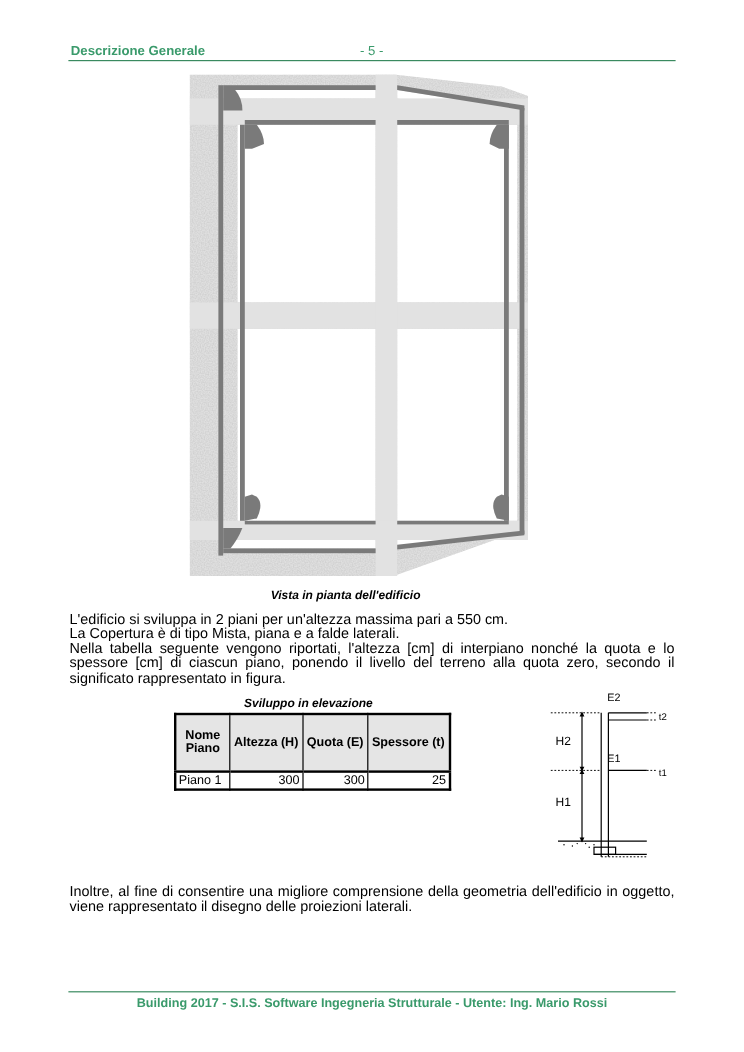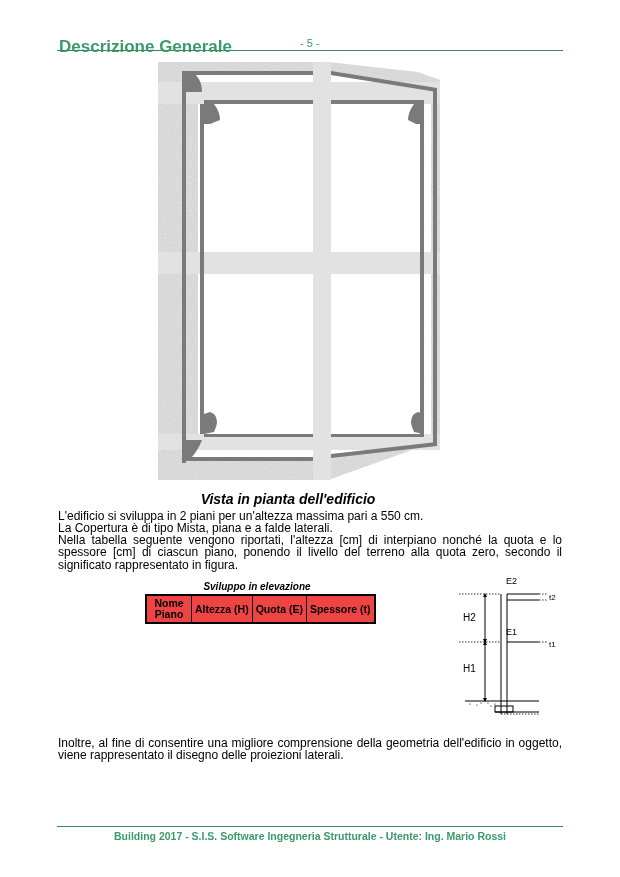--- a/index.html
+++ b/index.html
@@ -2,55 +2,55 @@
 <html><head>
   <meta charset="utf-8">
   <style>
     html, body { margin: 0; padding: 0; background: #ffffff; }
     body {
       width: 620px; height: 877px; position: relative; overflow: hidden;
       font-family: "Liberation Sans", sans-serif; color: #000;
     }
     .hdr-left {
       position: absolute; left: 59px; top: 37px;
-      font-size: 17px; font-weight: bold; color: #3a9a6b;
+      font-size: 11px; font-weight: bold; color: #3a9a6b;
     }
     .hdr-page {
       position: absolute; left: 300px; top: 37px;
       font-size: 11px; color: #3a9a6b;
     }
     .hdr-rule {
       position: absolute; left: 57px; top: 50px; width: 506px; height: 1px;
       background: #3a8a60;
     }
     .floorplan { position: absolute; left: 158px; top: 62px; }
     .caption {
       position: absolute; left: 0; width: 576px; top: 491px; text-align: center;
-      font-size: 14px; font-weight: bold; font-style: italic;
+      font-size: 10px; font-weight: bold; font-style: italic;
     }
     .para {
       position: absolute; left: 58px; width: 504px;
       font-size: 12px; line-height: 12.4px; text-align: justify;
     }
     .p1 { top: 510px; }
     .p2 { top: 522px; }
     .p3 { top: 534px; }
     .p4 { top: 737px; }
     .table-title {
       position: absolute; left: 145px; width: 224px; top: 581px; text-align: center;
       font-size: 10px; font-weight: bold; font-style: italic;
     }
     table.elev {
       position: absolute; left: 145px; top: 594px;
       border-collapse: collapse; font-size: 10.5px;
       border: 2px solid #000;
     }
     table.elev th {
-      background: #ef4444; font-weight: bold; border: 1px solid #000;
-      padding: 2px 3px; line-height: 11px; text-align: center;
+      background: #e5e5e5; font-weight: bold; border: 1px solid #000;
+      padding: 12px 3px; line-height: 11px; text-align: center;
       border-bottom: 2px solid #000;
     }
     table.elev td {
       border-left: 1px solid #000; border-right: 1px solid #000;
       padding: 0 2px; line-height: 13px; text-align: right;
     }
     table.elev td.name { text-align: left; }
     .section-fig { position: absolute; left: 455px; top: 572px; }
     .ftr-rule {
       position: absolute; left: 57px; top: 826px; width: 506px; height: 1px;
@@ -136,20 +136,26 @@
 <table class="elev">
   <thead>
     <tr>
       <th style="width:38px;">Nome<br>Piano</th>
       <th>Altezza (H)</th>
       <th>Quota (E)</th>
       <th>Spessore (t)</th>
     </tr>
   </thead>
   <tbody>
+    <tr>
+      <td class="name">Piano 1</td>
+      <td>300</td>
+      <td>300</td>
+      <td>25</td>
+    </tr>
   </tbody>
 </table>
 
 <svg class="section-fig" width="110" height="150" viewBox="0 0 110 150" font-family="Liberation Sans, sans-serif">
   <g stroke="#000" stroke-width="1" fill="none">
 
     <line x1="46" y1="22" x2="46" y2="142"></line>
     <line x1="52" y1="22" x2="52" y2="142"></line>
 
     <line x1="52" y1="22" x2="84" y2="22"></line>

